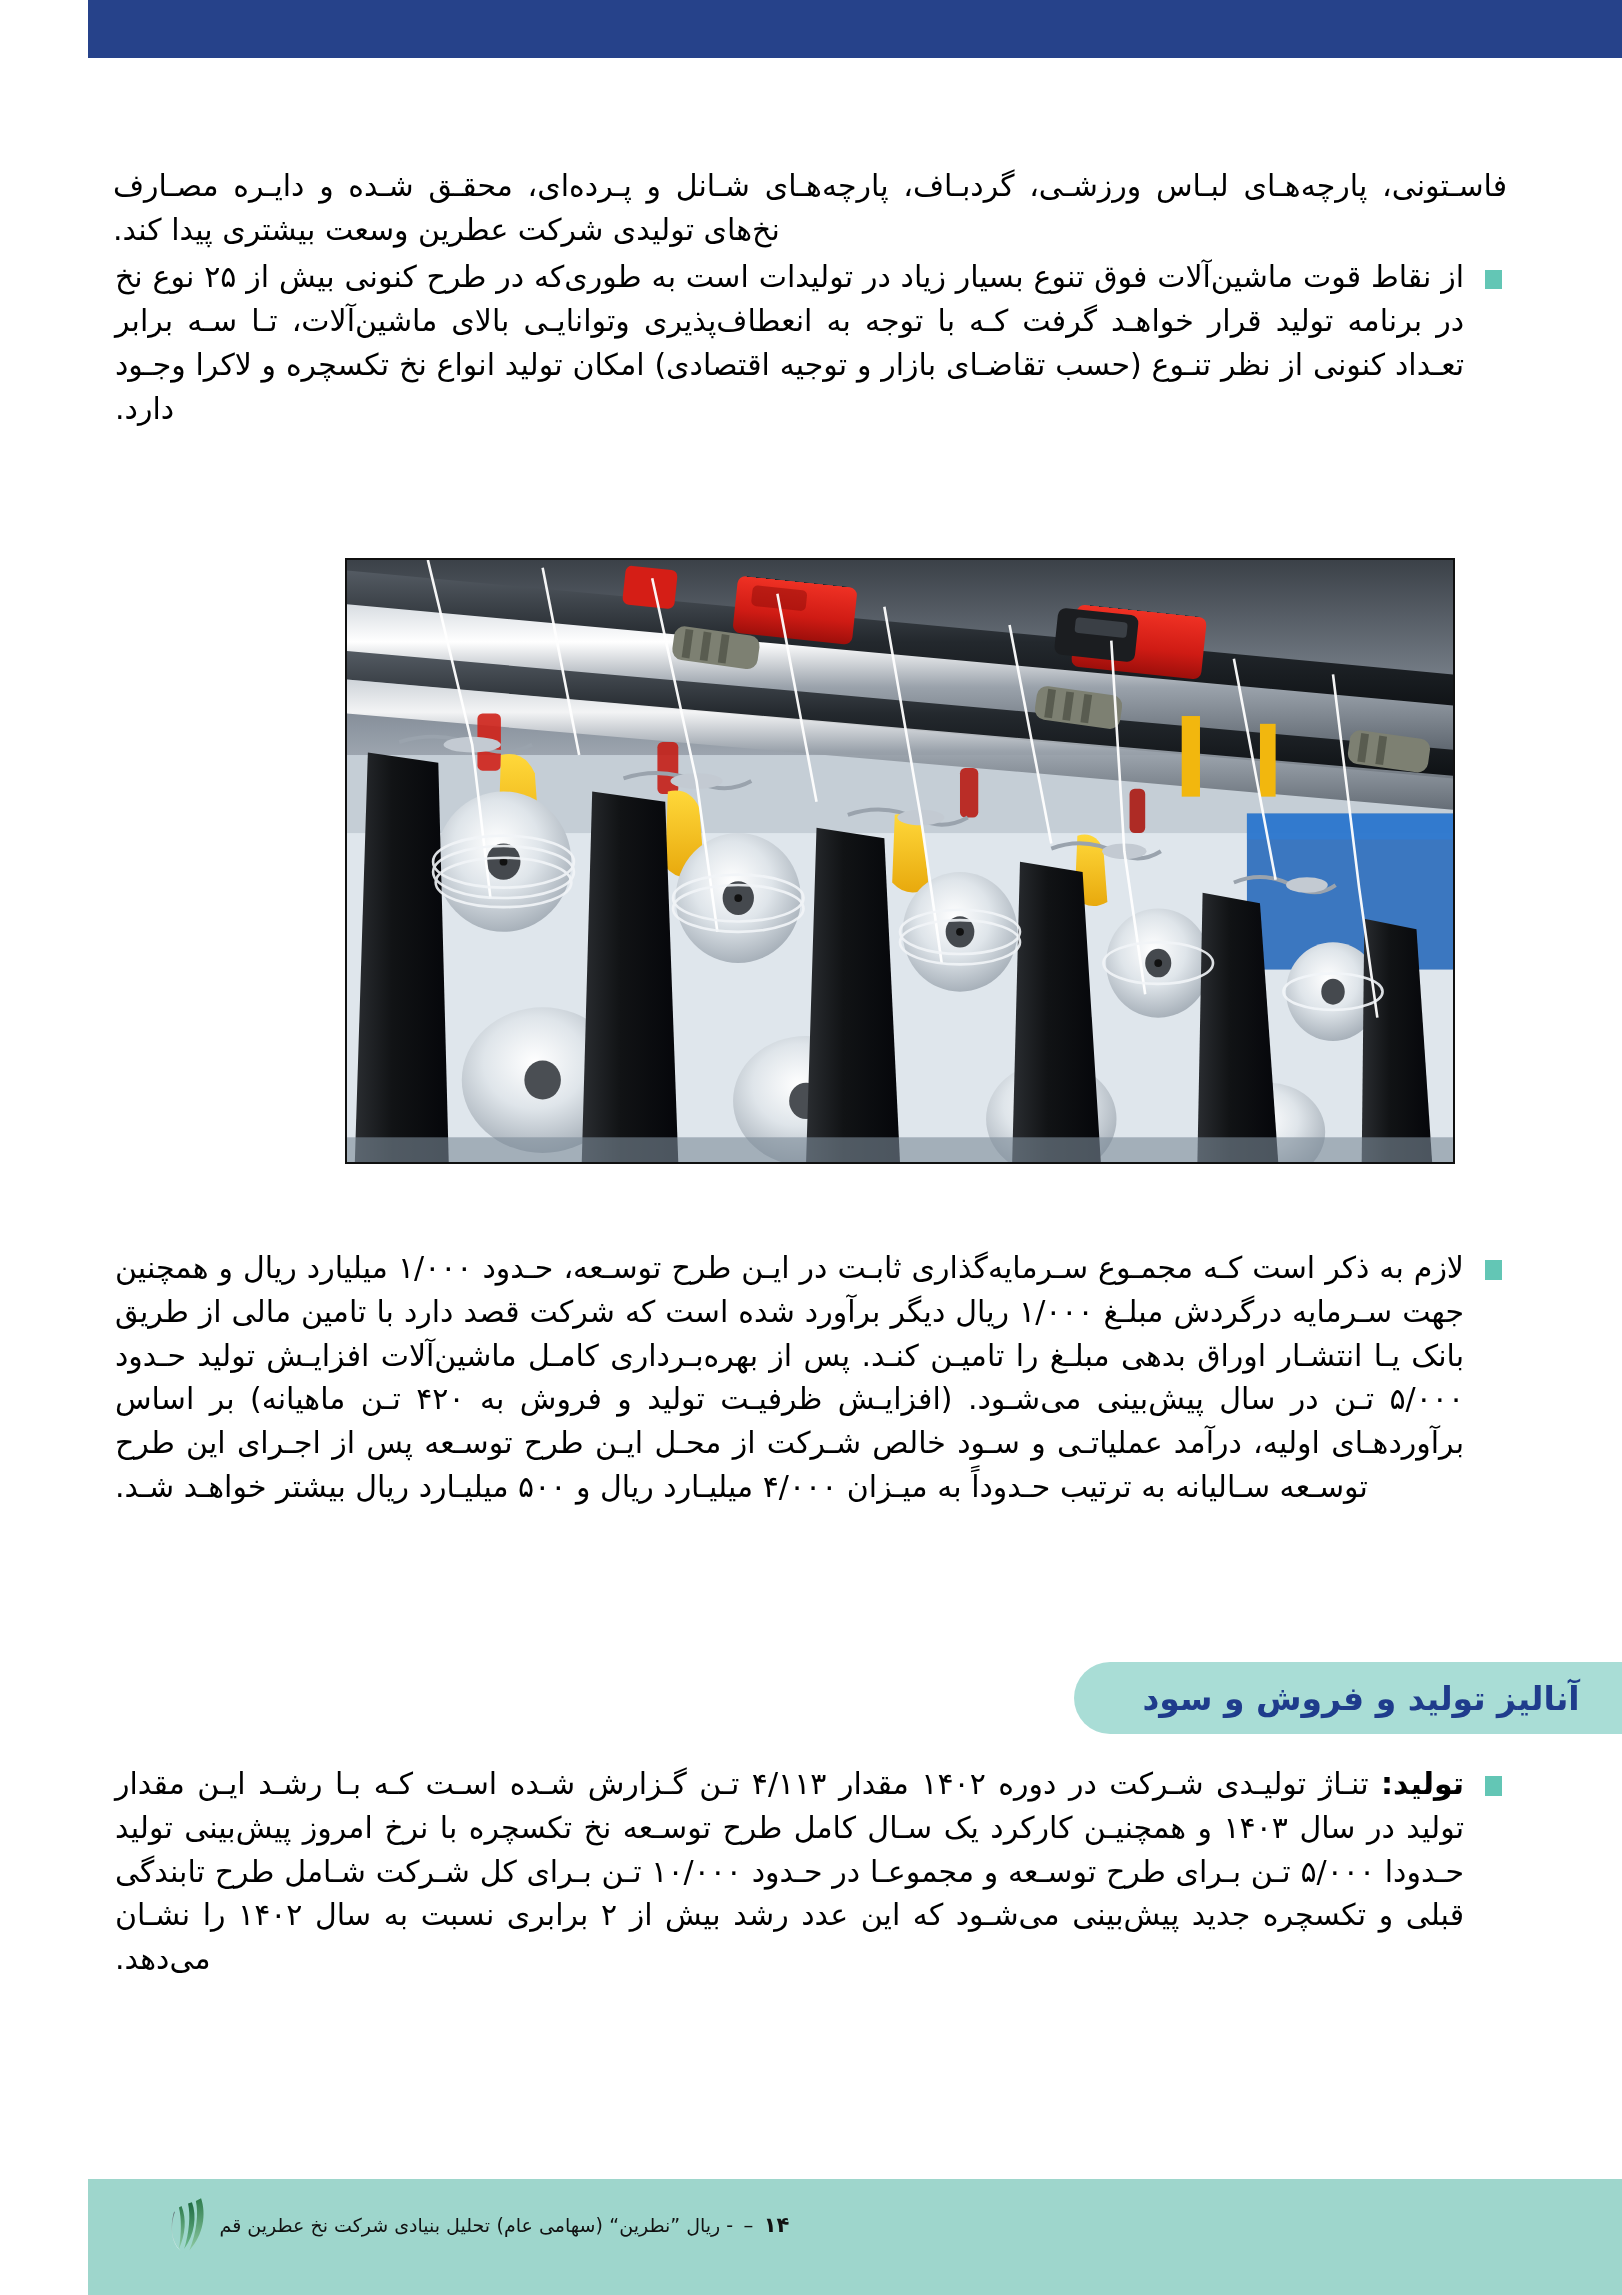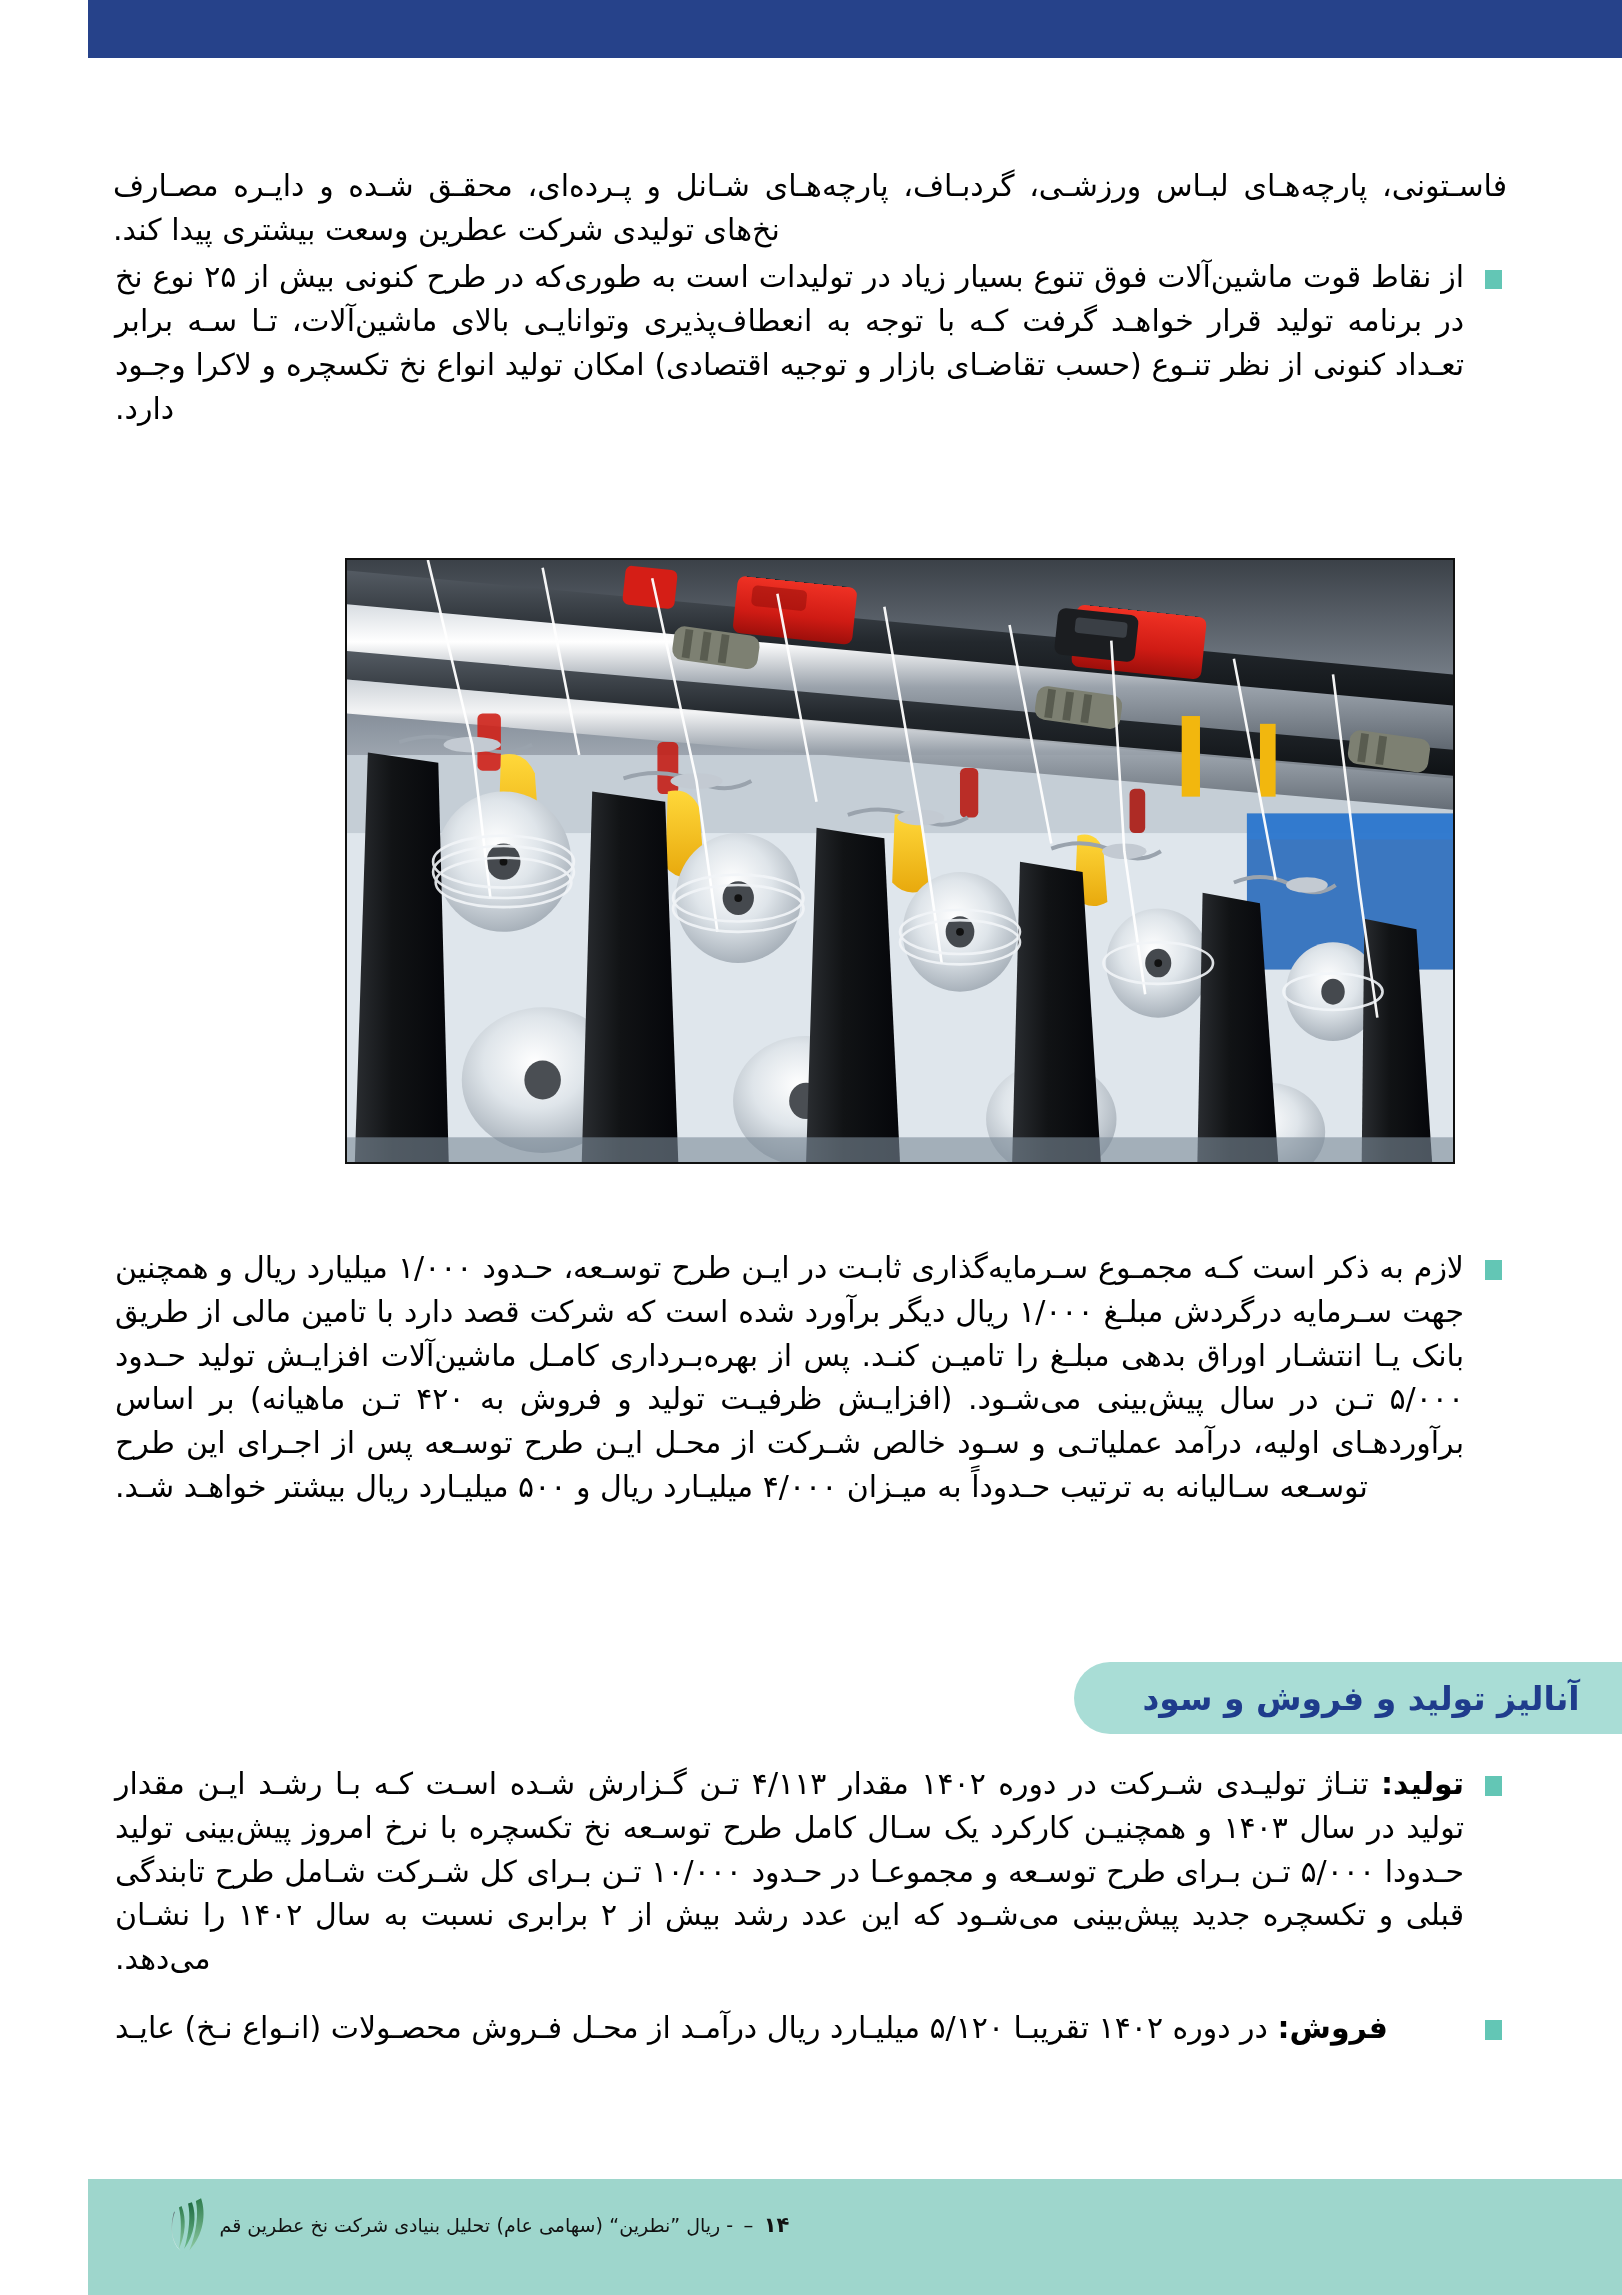--- a/index.html
+++ b/index.html
@@ -368,24 +368,20 @@
   <div class="section-heading">
     <span>آنالیز تولید و فروش و سود</span>
   </div>
 
   <div class="content" style="top:1760px;">
     <div class="bullet-row">
       <span class="sq"></span>
       <p class="body"><span class="lead">تولید:</span> <span>تنـاژ تولیـدی شـرکت در دوره ۱۴۰۲ مقدار ۴/۱۱۳ تـن گـزارش شـده اسـت کـه بـا رشـد ایـن مقدار تولید در سال ۱۴۰۳ و همچنیـن کارکرد یک سـال کامل طرح توسـعه نخ تکسچره با نرخ امروز پیش‌بینی تولید حـدودا ۵/۰۰۰ تـن بـرای طرح توسـعه و مجموعـا در حـدود ۱۰/۰۰۰ تـن بـرای کل شـرکت شـامل طرح تابندگی قبلی و تکسچره جدید پیش‌بینی می‌شـود که این عدد رشد بیش از ۲ برابری نسبت به سال ۱۴۰۲ را نشـان می‌دهد.</span></p>
     </div>
 
-    <div class="bullet-row" style="margin-top:25px;">
-      <span class="sq"></span>
-      <p class="body"><span class="lead">فروش:</span> <span>در دوره ۱۴۰۲ تقریبـا ۵/۱۲۰ میلیـارد ریال درآمـد از محـل فـروش محصـولات (انـواع نـخ) عایـد</span></p>
-    </div>
   </div>
 
   <div class="footer">
     <div class="footer-inner">
       <span class="footer-page">۱۴</span>
       <span class="footer-dash">–</span>
       <span class="footer-text">- ریال ”نطرین“</span>
       <span class="footer-text small">(سهامی عام)</span>
       <span class="footer-text">تحلیل بنیادی شرکت نخ عطرین قم</span>
       <svg class="footer-logo" viewBox="0 0 70 86">

